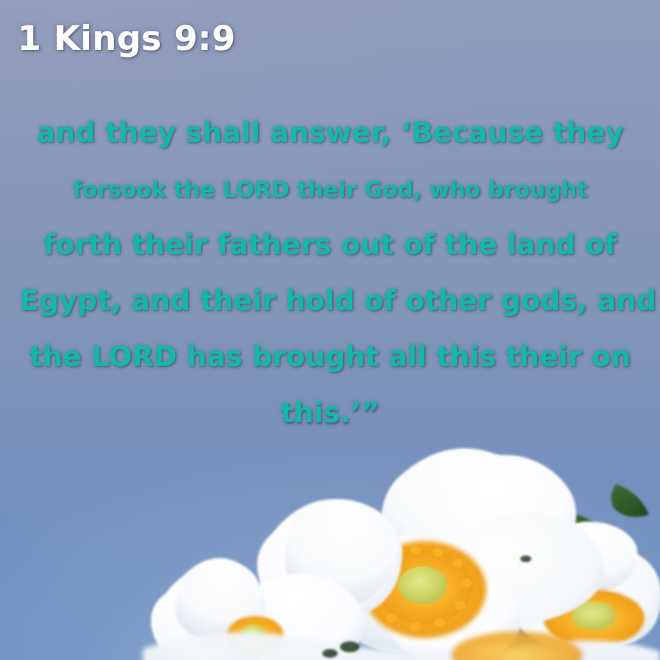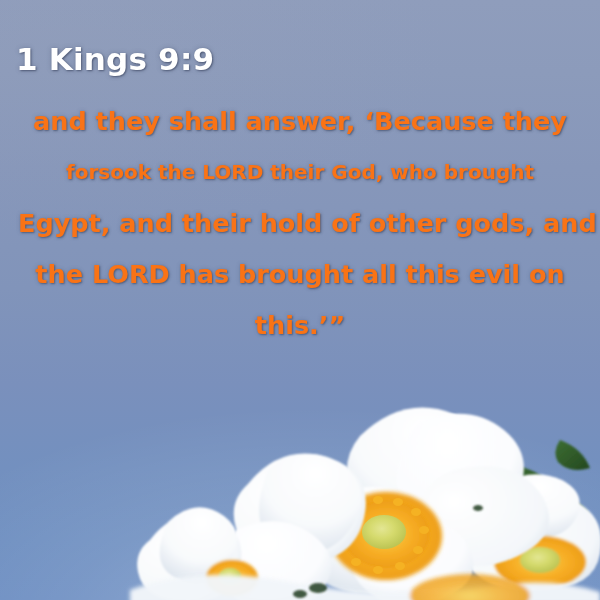--- a/index.html
+++ b/index.html
@@ -55,35 +55,34 @@
     font-family: "DejaVu Sans", sans-serif;
     font-size: 31px;
     font-weight: 700;
     letter-spacing: 0.2px;
     color: #ffffff;
     text-shadow:
       1px 1px 2px rgba(40,50,75,0.55),
       0 0 5px rgba(60,70,100,0.30);
     white-space: nowrap;
     z-index: 30;
-    margin-top: 24px;
   }
 
   .verse {
     position: absolute;
     left: 18px;
     right: 18px;
     top: 96px;
     z-index: 30;
     text-align: center;
     font-family: "DejaVu Sans", sans-serif;
     font-size: 25.5px;
     font-weight: 600;
     line-height: 51px;
-    color: #f97316;
+    color: #14b8a6;
     text-shadow:
       1px 1px 2px rgba(40,50,75,0.50),
       0 0 4px rgba(60,70,100,0.25);
   }
   .verse .vline {
     display: block;
     white-space: nowrap;
   }
 
   
@@ -206,18 +205,19 @@
         <ellipse cx="478" cy="108" rx="5" ry="3"></ellipse>
       </g>
     </svg>
   </div>
 
   <div class="title">1 Kings 9:9</div>
 
   <div class="verse">
     <span class="vline" style="font-size: 25.5px;">and they shall answer, ‘Because they</span>
     <span class="vline" style="font-size: 20px;">forsook the LORD their God, who brought</span>
+    <span class="vline" style="font-size: 25.5px;">forth their fathers out of the land of</span>
     <span class="vline" style="font-size: 25.5px;">Egypt, and their hold of other gods, and</span>
-    <span class="vline" style="font-size: 25.5px;">the LORD has brought all this evil on</span>
+    <span class="vline" style="font-size: 25.5px;">the LORD has brought all this their on</span>
     <span class="vline" style="font-size: 25.5px;">this.’”</span>
   </div>
 
 </div>
 
 </body></html>

